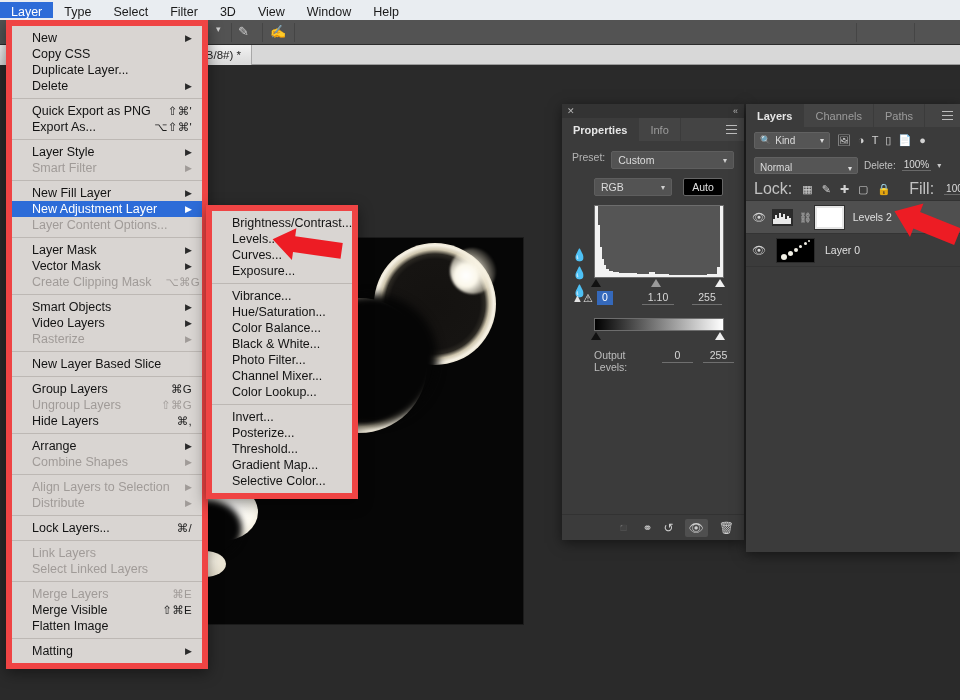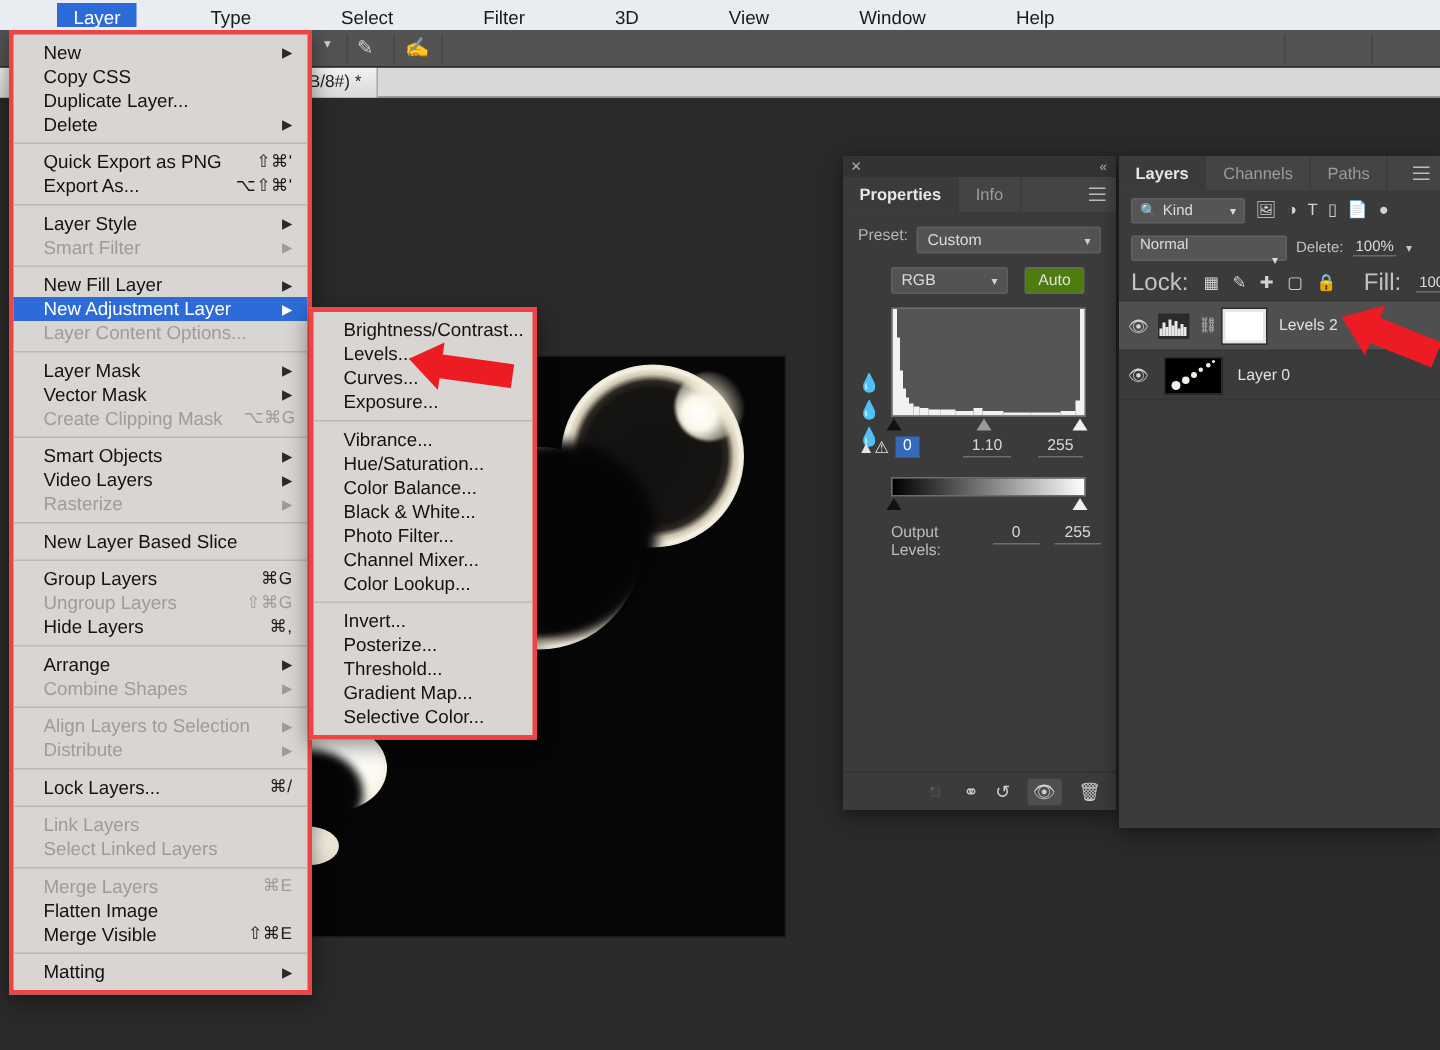--- a/index.html
+++ b/index.html
@@ -18,21 +18,20 @@
   .menubar {
     position: absolute; top: 0; left: 0; width: 960px; height: 20px;
     background: #e9edf1;
     display: flex; align-items: center;
     font-size: 12.5px; color: #1a1a1a;
     z-index: 50;
   }
   .menubar .mitem {
     padding: 0 11px; height: 16px; line-height: 20px;
     white-space: nowrap;
-    margin-left: 38px;
   }
   .menubar .mitem.active { background: #2d6cd8; color: #fff; }
 
   
   .optionsbar {
     position: absolute; top: 20px; left: 0; width: 960px; height: 25px;
     background: #535353;
     border-bottom: 1px solid #2c2c2c;
     z-index: 5;
   }
@@ -111,21 +110,21 @@
   .corona-d {
     left: -18px; top: 313px; width: 42px; height: 26px;
     border-radius: 50%;
     background: radial-gradient(circle at 70% 40%, #f7f2e4 0%, #e6dfcd 45%, rgba(0,0,0,0) 72%);
   }
 
   
   .menu-panel {
     position: absolute;
     background: #d9d5d2;
-    border: 3px solid #ef4444;
+    border: 6px solid #ef4444;
     box-shadow: 0 4px 14px rgba(0,0,0,0.45);
     font-size: 12.5px;
     color: #131313;
     padding: 4px 0;
     z-index: 40;
   }
   #layer-menu { left: 6px; top: 20px; width: 202px; }
   #submenu { left: 206px; top: 205px; width: 152px; }
 
   .menu-row {
@@ -217,21 +216,21 @@
 
   .select {
     background: #535353; border: 1px solid #5e5e5e; border-radius: 2px;
     height: 18px; display: flex; align-items: center;
     padding: 0 6px; font-size: 10.5px; color: #dcdcdc;
     position: relative;
   }
   .select .chev { margin-left: auto; font-size: 8px; color: #cfcfcf; padding-left: 8px; }
 
   .btn {
-    background: #4d7c0f; border: 1px solid #666; border-radius: 2px;
+    background: #000000; border: 1px solid #666; border-radius: 2px;
     height: 18px; padding: 0 9px; font-size: 10.5px; color: #e0e0e0;
     display: flex; align-items: center; justify-content: center;
   }
 
   .hist-box {
     position: relative; margin-left: 22px;
     width: 130px; height: 73px;
     background: #555; border: 1px solid #6d6d6d;
     overflow: hidden;
   }
@@ -296,22 +295,22 @@
   }
   .kind-select .chev { margin-left: auto; font-size: 8px; }
   .filter-row .fi { font-size: 11px; color: #d2d2d2; line-height: 12px; }
 
   .blend-row {
     height: 24px; display: flex; align-items: center;
     padding: 0 8px; gap: 6px;
   }
   .blend-select {
     background: #555; border: 1px solid #616161; border-radius: 2px;
-    height: 17px; width: 104px; display: flex; align-items: flex-start;
-    padding: 0 5px; font-size: 10px; color: #dcdcdc; flex-direction: column;
+    height: 17px; width: 104px; display: flex; align-items: flex-end;
+    padding: 0 5px; font-size: 10px; color: #dcdcdc;
   }
   .blend-select .chev { margin-left: auto; font-size: 8px; }
   .blend-row .t { font-size: 10px; color: #c2c2c2; }
   .blend-row .val {
     font-size: 10px; color: #dcdcdc; border-bottom: 1px solid #6a6a6a; padding: 0 2px;
   }
   .blend-row .chev2 { font-size: 8px; color: #c8c8c8; }
 
   .lock-row {
     height: 24px; display: flex; align-items: center;
@@ -693,25 +692,25 @@
       </div>
       <div class="menu-row disabled">
         <span class="mlabel">Select Linked Layers</span>
       </div>
       <div class="menu-sep"></div>
       <div class="menu-row disabled">
         <span class="mlabel">Merge Layers</span>
         <span class="mshort">⌘E</span>
       </div>
       <div class="menu-row">
-        <span class="mlabel">Flatten Image</span>
-      </div>
-      <div class="menu-row">
         <span class="mlabel">Merge Visible</span>
         <span class="mshort">⇧⌘E</span>
+      </div>
+      <div class="menu-row">
+        <span class="mlabel">Flatten Image</span>
       </div>
       <div class="menu-sep"></div>
       <div class="menu-row">
         <span class="mlabel">Matting</span>
         <span class="arrow">▶</span>
       </div>
     </div>
 
   <div class="menu-panel" id="submenu">
       <div class="menu-row">

